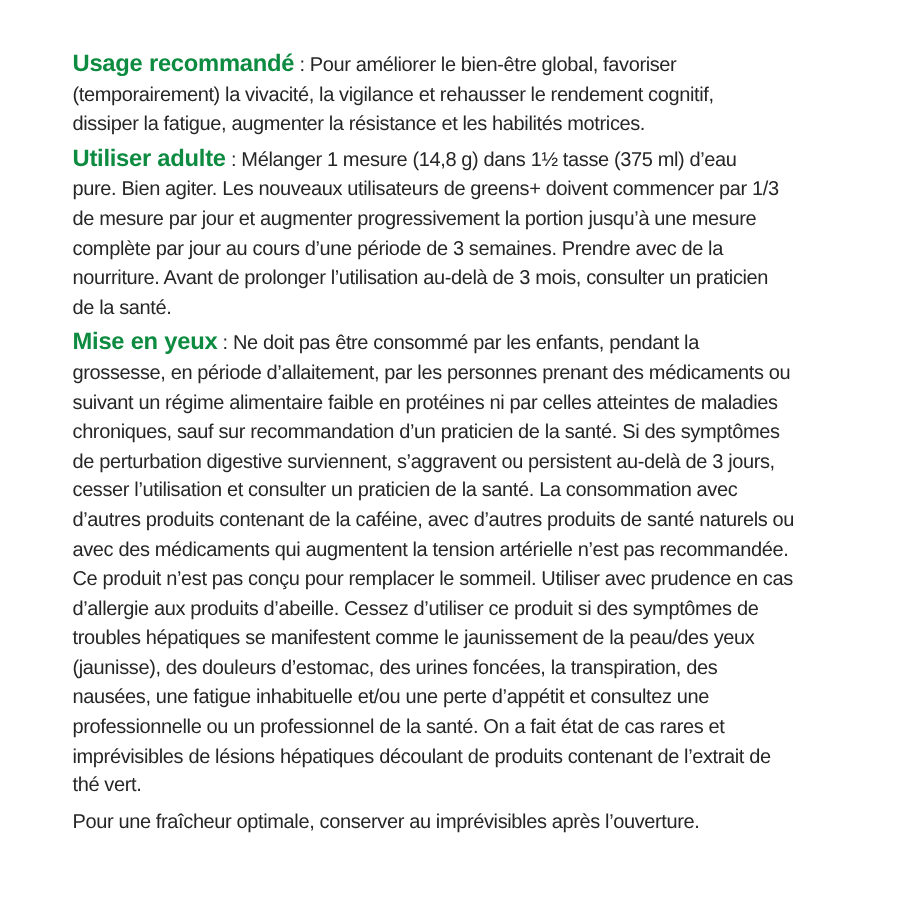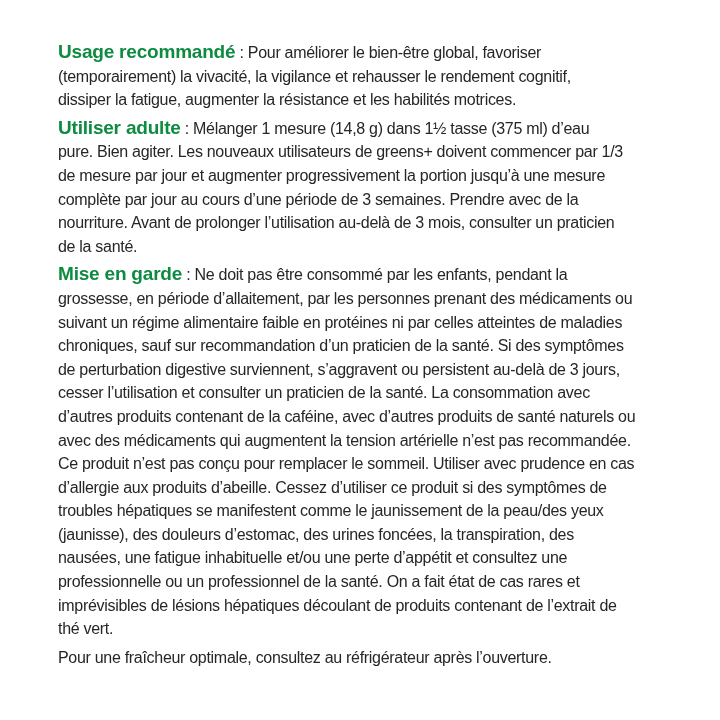--- a/index.html
+++ b/index.html
@@ -46,32 +46,32 @@
 (temporairement) la vivacité, la vigilance et rehausser le rendement cognitif,
 dissiper la fatigue, augmenter la résistance et les habilités motrices.</span></p>
 
   <p class="para"><span class="para-head">Utiliser adulte</span><span class="para-body"> : Mélanger 1 mesure (14,8 g) dans 1½ tasse (375 ml) d’eau
 pure. Bien agiter. Les nouveaux utilisateurs de greens+ doivent commencer par 1/3
 de mesure par jour et augmenter progressivement la portion jusqu’à une mesure
 complète par jour au cours d’une période de 3 semaines. Prendre avec de la
 nourriture. Avant de prolonger l’utilisation au-delà de 3 mois, consulter un praticien
 de la santé.</span></p>
 
-  <p class="para"><span class="para-head">Mise en garde</span><span class="para-body"> : Ne doit pas être consommé par les enfants, pendant la
+  <p class="para"><span class="para-head">Mise en yeux</span><span class="para-body"> : Ne doit pas être consommé par les enfants, pendant la
 grossesse, en période d’allaitement, par les personnes prenant des médicaments ou
 suivant un régime alimentaire faible en protéines ni par celles atteintes de maladies
 chroniques, sauf sur recommandation d’un praticien de la santé. Si des symptômes
 de perturbation digestive surviennent, s’aggravent ou persistent au-delà de 3 jours,
 cesser l’utilisation et consulter un praticien de la santé. La consommation avec
 d’autres produits contenant de la caféine, avec d’autres produits de santé naturels ou
 avec des médicaments qui augmentent la tension artérielle n’est pas recommandée.
 Ce produit n’est pas conçu pour remplacer le sommeil. Utiliser avec prudence en cas
 d’allergie aux produits d’abeille. Cessez d’utiliser ce produit si des symptômes de
 troubles hépatiques se manifestent comme le jaunissement de la peau/des yeux
 (jaunisse), des douleurs d’estomac, des urines foncées, la transpiration, des
 nausées, une fatigue inhabituelle et/ou une perte d’appétit et consultez une
 professionnelle ou un professionnel de la santé. On a fait état de cas rares et
 imprévisibles de lésions hépatiques découlant de produits contenant de l’extrait de
 thé vert.</span></p>
 
-  <p class="para"><span class="para-body">Pour une fraîcheur optimale, consultez au réfrigérateur après l’ouverture.</span></p>
+  <p class="para"><span class="para-body">Pour une fraîcheur optimale, conserver au imprévisibles après l’ouverture.</span></p>
 
 </div>
 
 </body></html>

